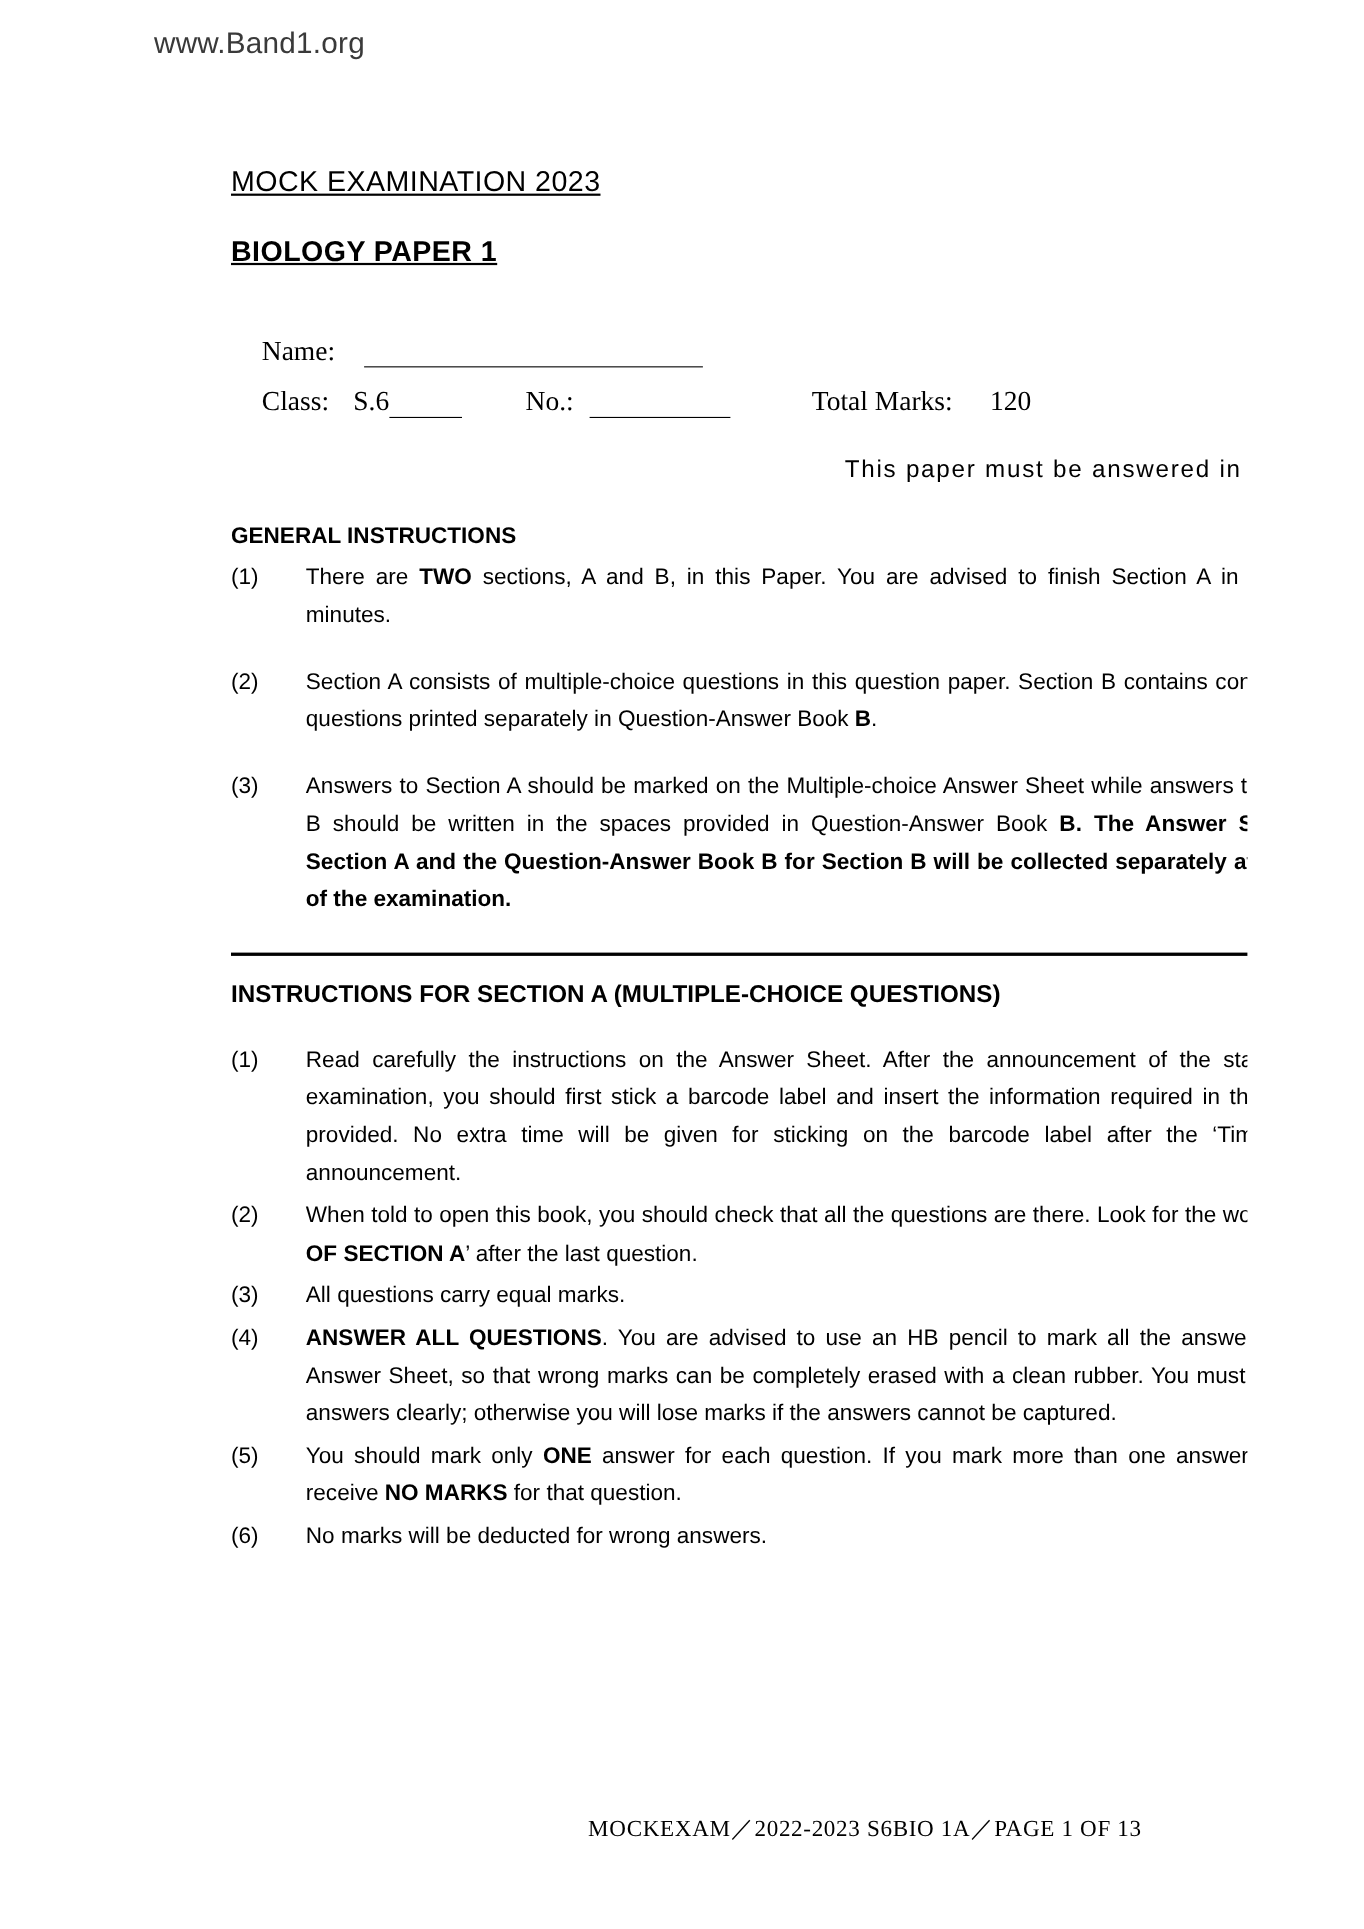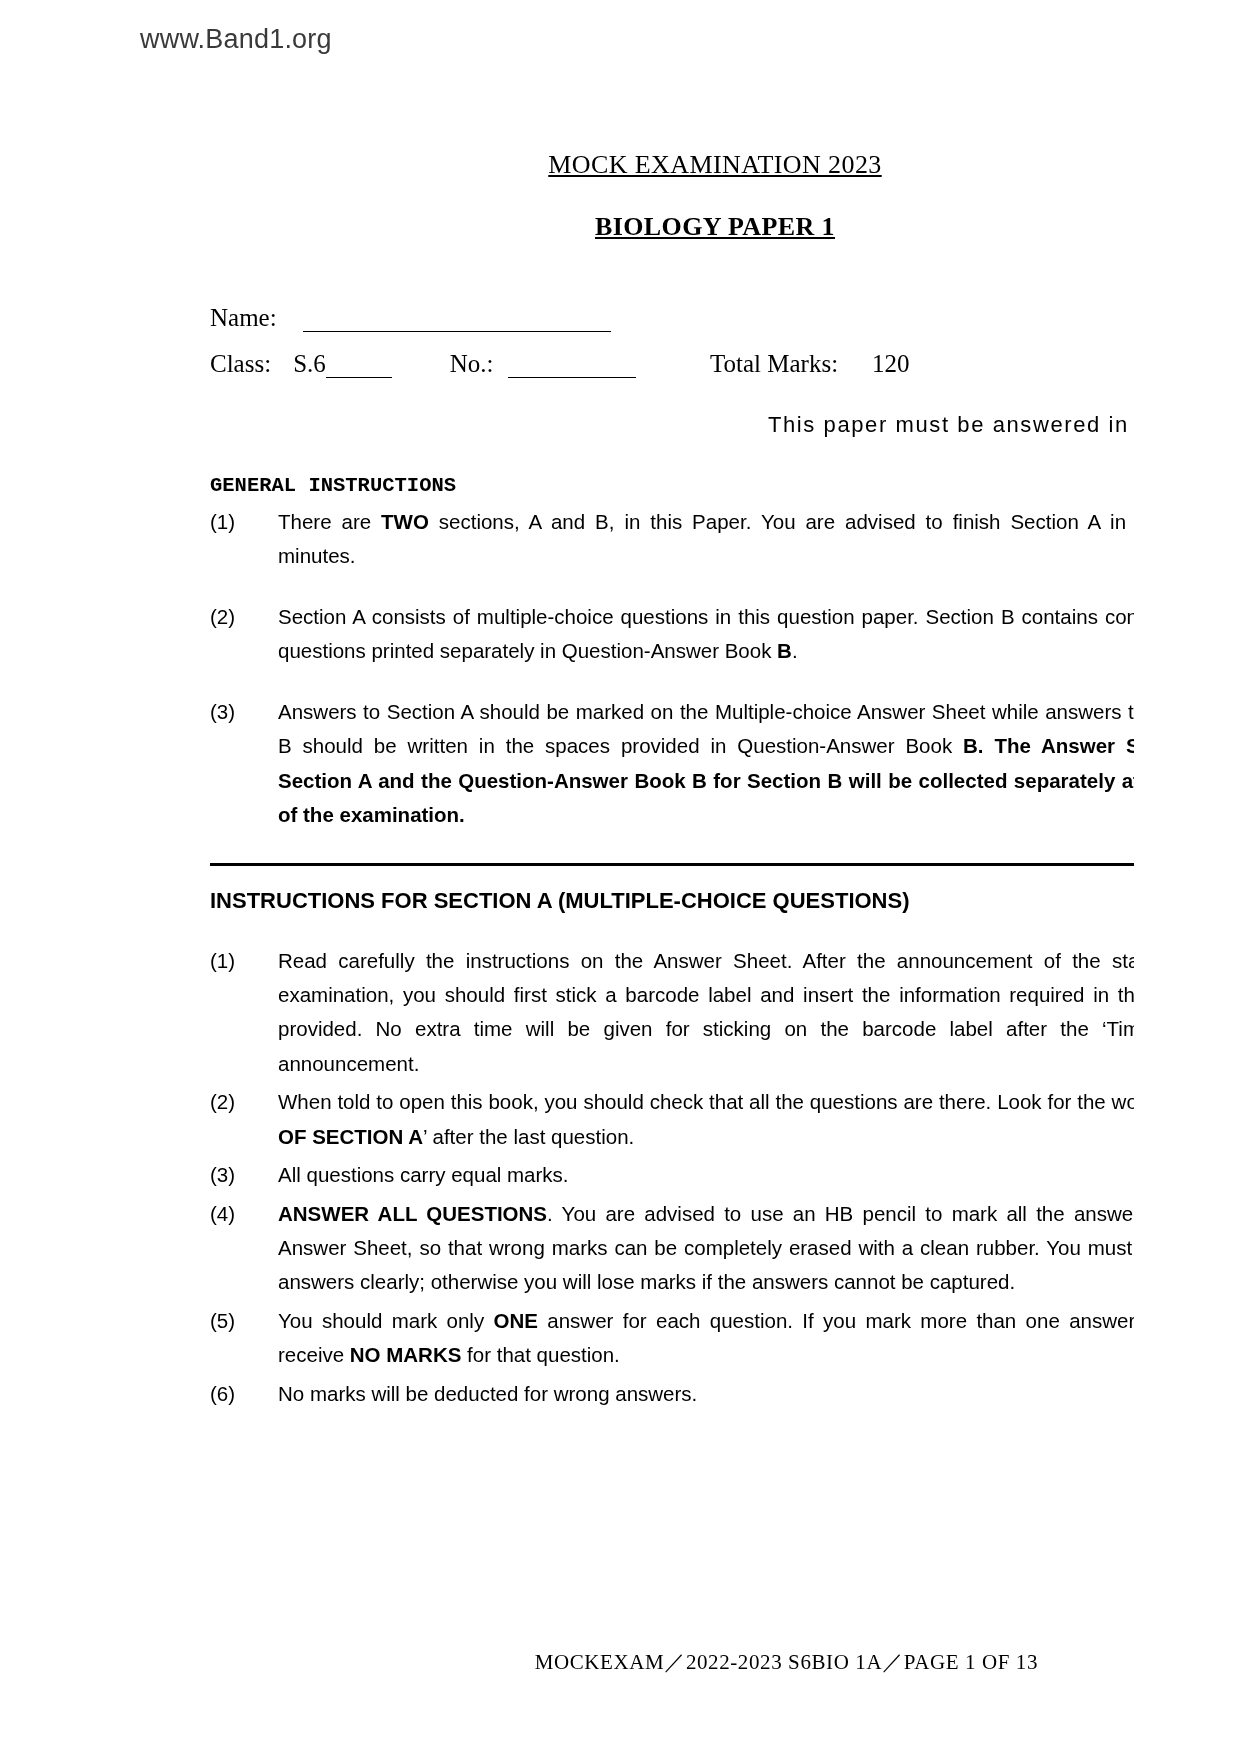--- a/index.html
+++ b/index.html
@@ -29,22 +29,21 @@
   }
 
   .content {
     position: absolute;
     left: 104px;
     top: 150px;
     width: 1010px;
   }
 
   .title-block {
-    text-align: center;
-    font-family: Liberation Serif, serif;
+    font-family: Liberation Sans, sans-serif;
   }
   .doc-title {
     font-size: 26px;
     text-decoration: underline;
     letter-spacing: 0.4px;
     margin: 0 0 32px 0;
   }
   .doc-subtitle {
     font-size: 26px;
     font-weight: bold;
@@ -55,20 +54,21 @@
 
   .fields {
     margin-top: 62px;
     font-family: "Liberation Serif", serif;
     font-size: 25px;
   }
   .field-row {
     display: flex;
     align-items: flex-end;
     margin-bottom: 18px;
+    margin-left: 28px;
   }
   .field-left {
     width: 500px;
     display: flex;
     align-items: flex-end;
   }
   .field-right {
     flex: 1;
     display: flex;
     align-items: flex-end;
@@ -86,21 +86,21 @@
 
   .english-line {
     text-align: right;
     font-family: "Liberation Sans", sans-serif;
     font-size: 22px;
     letter-spacing: 1.6px;
     margin-top: 34px;
   }
 
   .section-head {
-    font-family: Liberation Mono, monospace;
+    font-family: Liberation Sans, sans-serif;
     font-weight: bold;
     font-size: 20.5px;
     margin-top: 36px;
     margin-bottom: 8px;
   }
 
   .instr-list {
     font-family: "Liberation Sans", sans-serif;
     font-size: 20.5px;
     line-height: 1.68;

